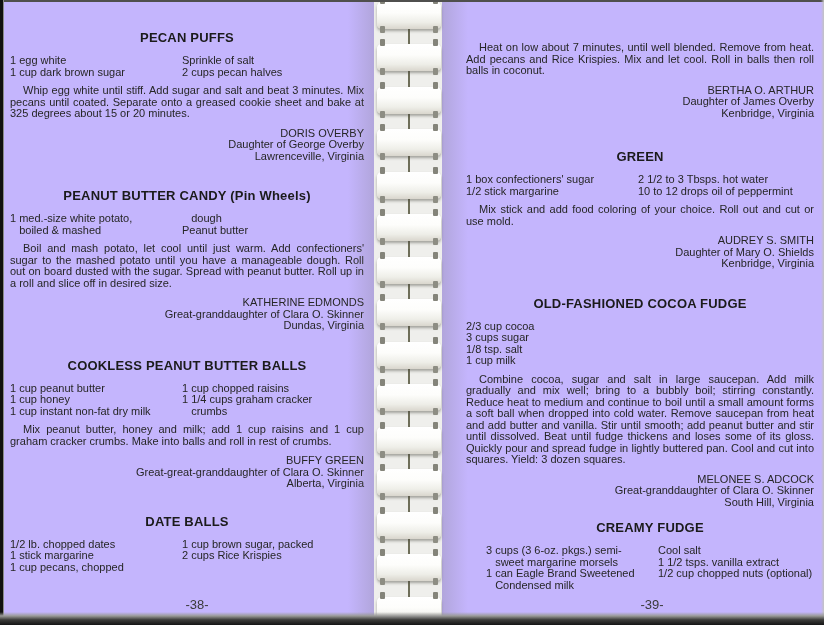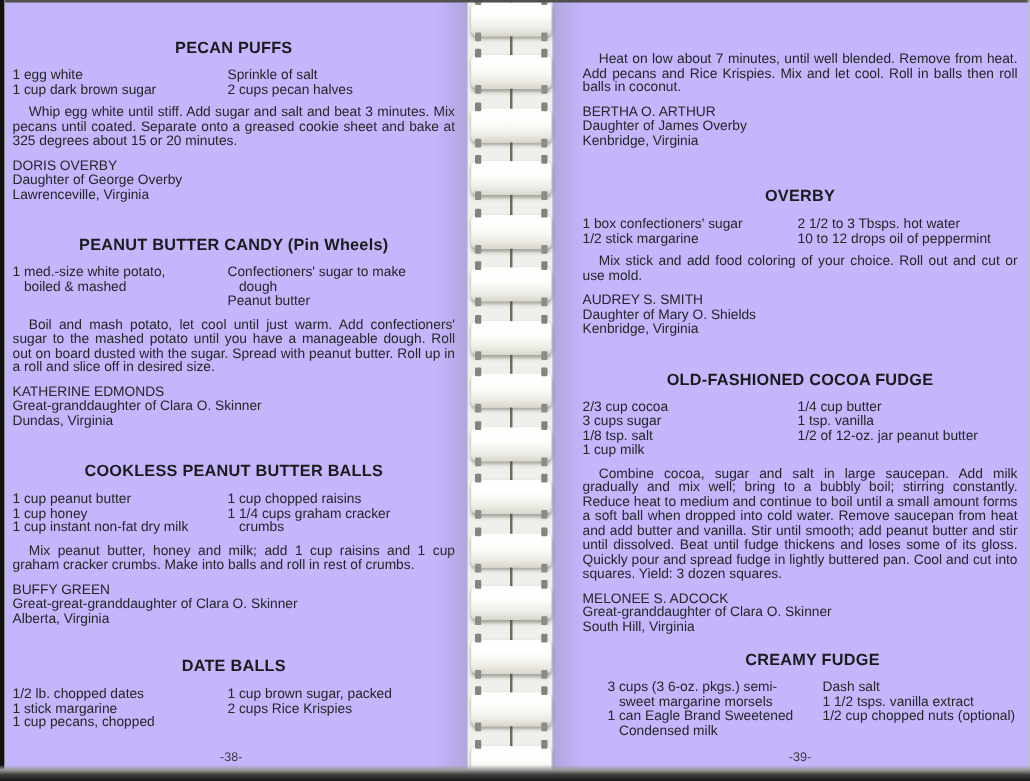--- a/index.html
+++ b/index.html
@@ -34,22 +34,22 @@
     box-shadow:0 29px 0 #8d8d83;}
   .ring::after{content:"";position:absolute;right:3px;top:-5px;width:5px;height:7px;background:#84847a;border-radius:1px;
     box-shadow:0 29px 0 #8d8d83;}
   
   .recipe{margin-top:26px;}
   .recipe.first{margin-top:0;}
   .r-title{font-size:13px;font-weight:bold;text-align:center;letter-spacing:0.2px;color:#1b1b1b;margin:0;}
   .ing{display:grid;grid-template-columns:172px 1fr;margin-top:10px;}
   .ing-line{font-size:11px;line-height:11.5px;white-space:pre-wrap;}
   .para{margin:7px 0 0 0;font-size:11px;line-height:11.5px;text-indent:13px;text-align:justify;}
-  .attr{margin-top:8px;font-size:11px;line-height:11.5px;}
-  .pgnum{position:absolute;bottom:13px;left:0;width:100%;text-align:center;font-size:10px;color:#3a3a3a;}
+  .attr{margin-top:8px;text-align:right;font-size:11px;line-height:11.5px;}
+  .pgnum{position:absolute;bottom:13px;left:12px;width:100%;text-align:center;font-size:13px;color:#3a3a3a;}
   .mt30{margin-top:30px;} .mt22{} .mt12{margin-top:12px;margin-left:20px;} .mt24{margin-top:24px;}
 </style>
 </head>
 <body>
 
 <div id="scan">
 
   <div class="page page-left">
 
     <div class="recipe first">
@@ -73,21 +73,20 @@
     </div>
 
     <div class="recipe">
       <div class="r-title">PEANUT BUTTER CANDY (Pin Wheels)</div>
       <div class="ing">
         <div>
           <div class="ing-line">1 med.-size white potato,</div>
           <div class="ing-line">   boiled &amp; mashed</div>
         </div>
         <div>
-          <div class="ing-line">Confectioners' sugar to make</div>
           <div class="ing-line">   dough</div>
           <div class="ing-line">Peanut butter</div>
         </div>
       </div>
       <p class="para">Boil and mash potato, let cool until just warm. Add confectioners' sugar to the mashed potato until you have a manageable dough. Roll out on board dusted with the sugar. Spread with peanut butter. Roll up in a roll and slice off in desired size.</p>
       <div class="attr">
         <div>KATHERINE EDMONDS</div>
         <div>Great-granddaughter of Clara O. Skinner</div>
         <div>Dundas, Virginia</div>
       </div>
@@ -158,21 +157,21 @@
     <div class="recipe first">
       <p class="para" style="margin-top:0">Heat on low about 7 minutes, until well blended. Remove from heat. Add pecans and Rice Krispies. Mix and let cool. Roll in balls then roll balls in coconut.</p>
       <div class="attr">
         <div>BERTHA O. ARTHUR</div>
         <div>Daughter of James Overby</div>
         <div>Kenbridge, Virginia</div>
       </div>
     </div>
 
     <div class="recipe mt30">
-      <div class="r-title">OVERBY</div>
+      <div class="r-title">GREEN</div>
       <div class="ing">
         <div>
           <div class="ing-line">1 box confectioners' sugar</div>
           <div class="ing-line">1/2 stick margarine</div>
         </div>
         <div>
           <div class="ing-line">2 1/2 to 3 Tbsps. hot water</div>
           <div class="ing-line">10 to 12 drops oil of peppermint</div>
         </div>
       </div>
@@ -186,45 +185,40 @@
 
     <div class="recipe mt22">
       <div class="r-title">OLD-FASHIONED COCOA FUDGE</div>
       <div class="ing">
         <div>
           <div class="ing-line">2/3 cup cocoa</div>
           <div class="ing-line">3 cups sugar</div>
           <div class="ing-line">1/8 tsp. salt</div>
           <div class="ing-line">1 cup milk</div>
         </div>
-        <div>
-          <div class="ing-line">1/4 cup butter</div>
-          <div class="ing-line">1 tsp. vanilla</div>
-          <div class="ing-line">1/2 of 12-oz. jar peanut butter</div>
-        </div>
       </div>
       <p class="para">Combine cocoa, sugar and salt in large saucepan. Add milk gradually and mix well; bring to a bubbly boil; stirring constantly. Reduce heat to medium and continue to boil until a small amount forms a soft ball when dropped into cold water. Remove saucepan from heat and add butter and vanilla. Stir until smooth; add peanut butter and stir until dissolved. Beat until fudge thickens and loses some of its gloss. Quickly pour and spread fudge in lightly buttered pan. Cool and cut into squares. Yield:  3 dozen squares.</p>
       <div class="attr">
         <div>MELONEE S. ADCOCK</div>
         <div>Great-granddaughter of Clara O. Skinner</div>
         <div>South Hill, Virginia</div>
       </div>
     </div>
 
     <div class="recipe mt12">
       <div class="r-title">CREAMY FUDGE</div>
       <div class="ing">
         <div>
           <div class="ing-line">3 cups (3 6-oz. pkgs.) semi-</div>
           <div class="ing-line">   sweet margarine morsels</div>
           <div class="ing-line">1 can Eagle Brand Sweetened</div>
           <div class="ing-line">   Condensed milk</div>
         </div>
         <div>
-          <div class="ing-line">Dash salt</div>
+          <div class="ing-line">Cool salt</div>
           <div class="ing-line">1 1/2 tsps. vanilla extract</div>
           <div class="ing-line">1/2 cup chopped nuts (optional)</div>
         </div>
       </div>
     </div>
 
     <div class="pgnum">-39-</div>
   </div>
 
   <div class="edge-top"></div>

